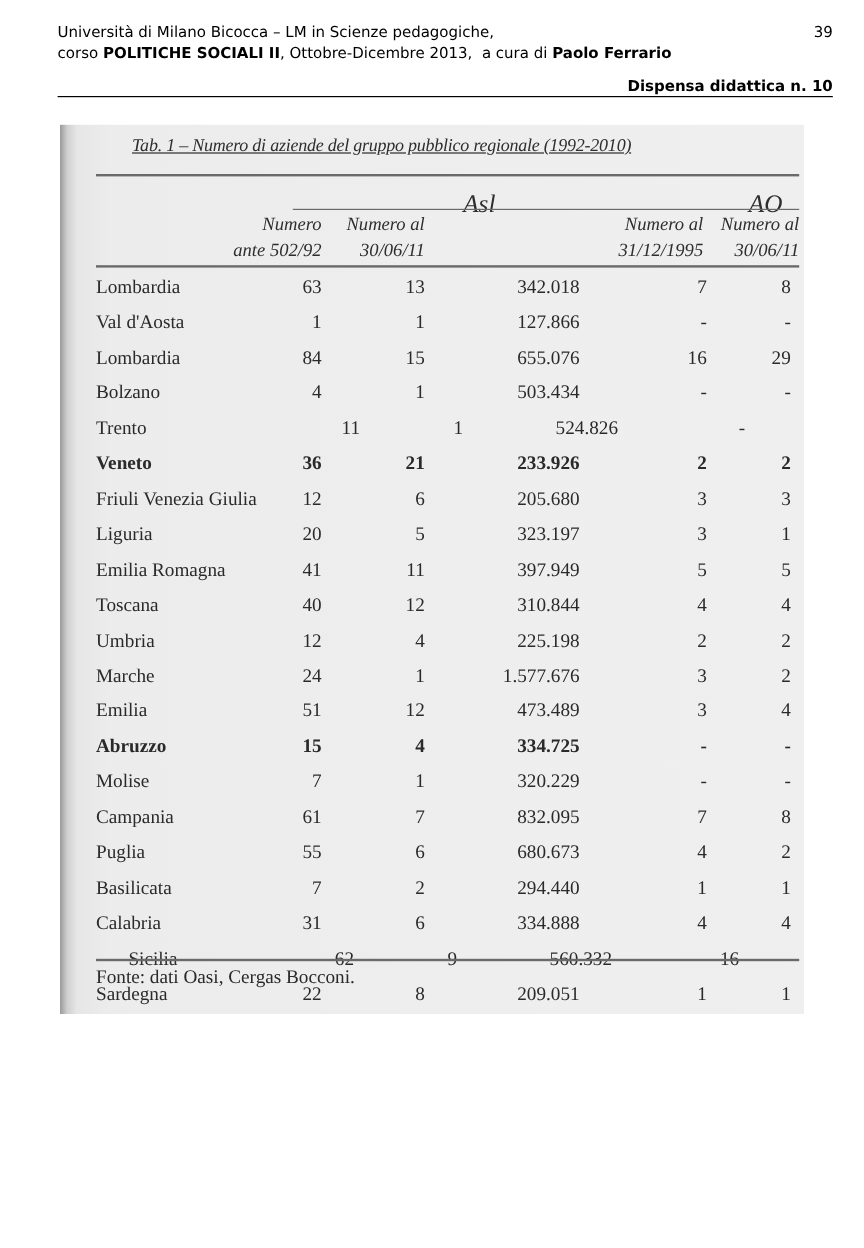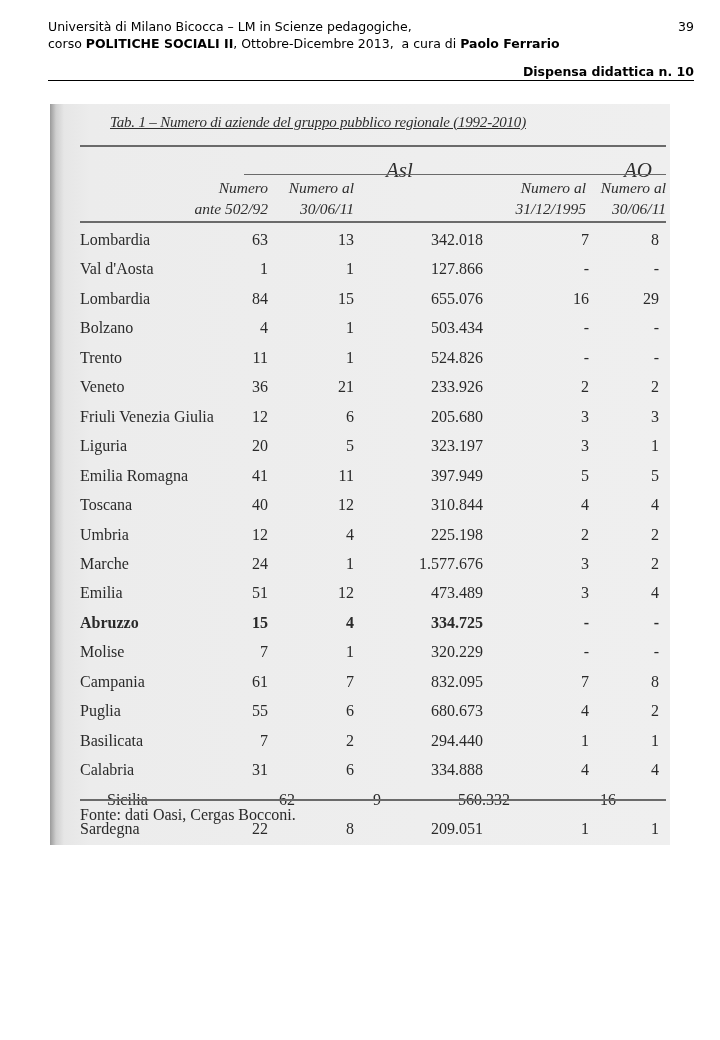--- a/index.html
+++ b/index.html
@@ -104,29 +104,29 @@
           <span class="cell c5">29</span>
         </div>
         <div class="row" style="top: 215.35px;">
           <span class="cell region">Bolzano</span>
           <span class="cell c1">4</span>
           <span class="cell c2">1</span>
           <span class="cell c3">503.434</span>
           <span class="cell c4">-</span>
           <span class="cell c5">-</span>
         </div>
-        <div class="row" style="top: 244.8px;">
+        <div class="row" style="top: 244.8px; padding-left: 32px;">
           <span class="cell region">Trento</span>
           <span class="cell c1">11</span>
           <span class="cell c2">1</span>
           <span class="cell c3">524.826</span>
           <span class="cell c4">-</span>
           <span class="cell c5">-</span>
         </div>
-        <div class="row" style="top: 274.25px;">
+        <div class="row" style="top: 274.25px; font-weight: bold;">
           <span class="cell region">Veneto</span>
           <span class="cell c1">36</span>
           <span class="cell c2">21</span>
           <span class="cell c3">233.926</span>
           <span class="cell c4">2</span>
           <span class="cell c5">2</span>
         </div>
         <div class="row" style="top: 303.7px;">
           <span class="cell region">Friuli Venezia Giulia</span>
           <span class="cell c1">12</span>

